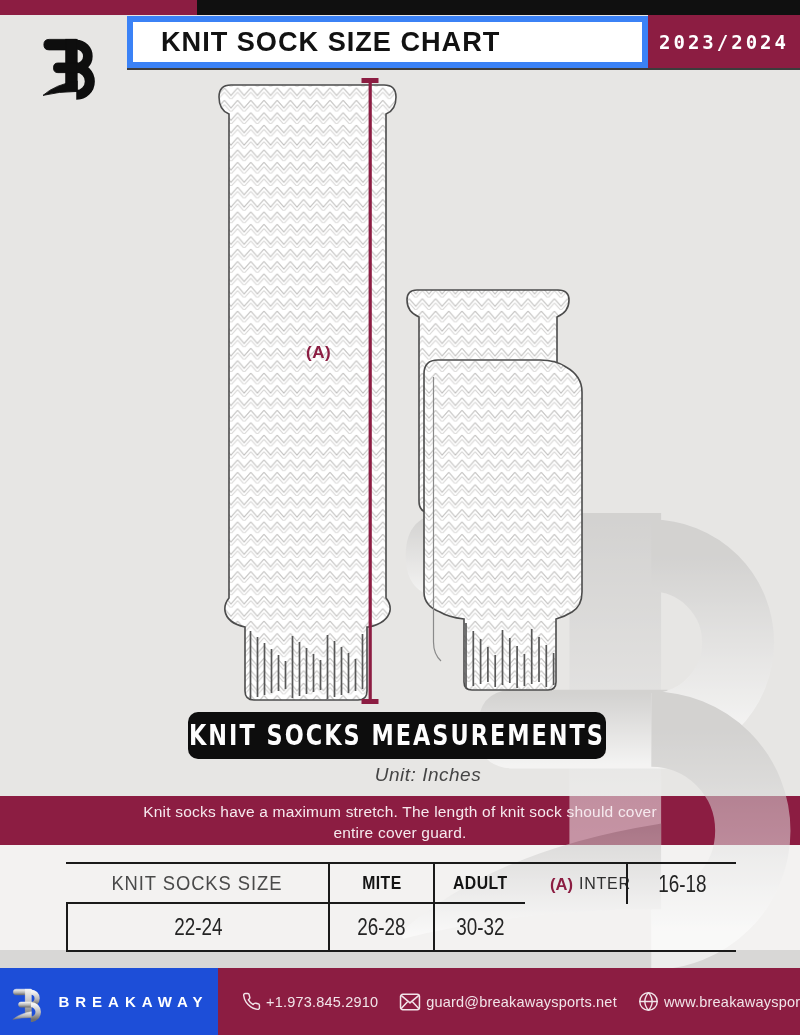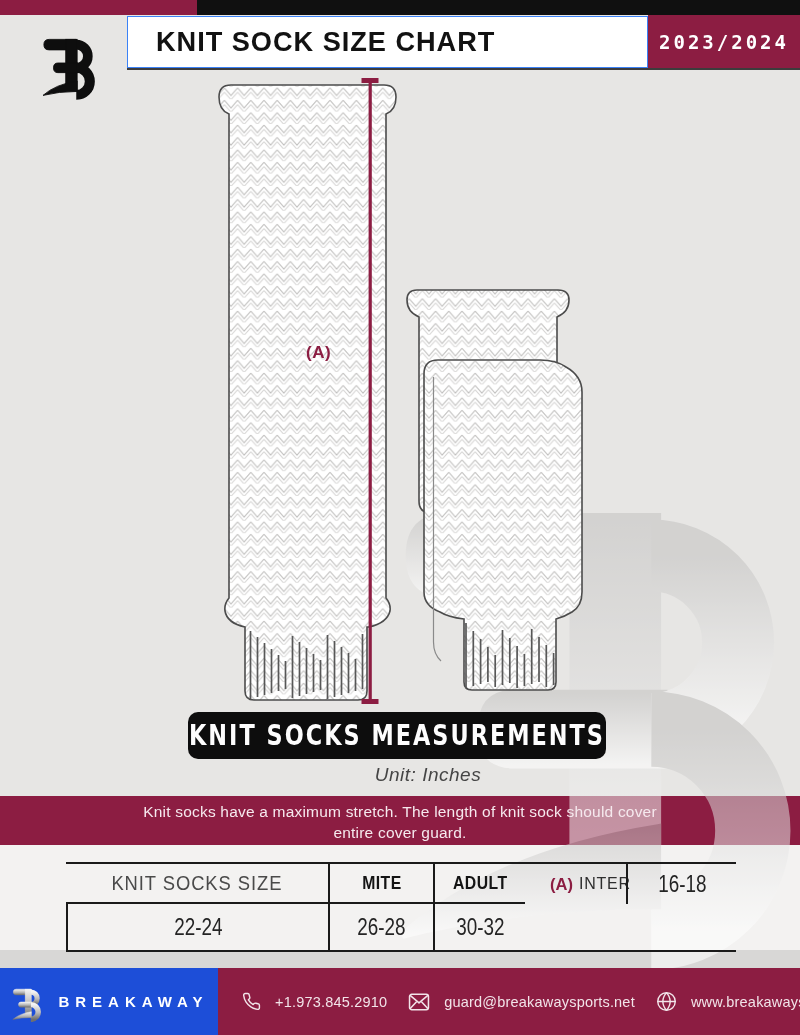--- a/index.html
+++ b/index.html
@@ -19,21 +19,21 @@
   
   .watermark-svg{left:0;top:0;width:800px;height:1035px;z-index:3;pointer-events:none;}
 
   
   .z4{z-index:4;}
   .strip-maroon{left:0;top:0;width:197px;height:15px;background:#8C1D42;}
   .strip-black{left:197px;top:0;width:603px;height:15px;background:#101010;}
   .logo-header{left:36px;top:26px;width:70px;height:74px;}
   .title-box{
     left:127px;top:16px;width:521px;height:52px;background:#ffffff;
-    border:1px solid #3b82f6;box-sizing:border-box;
+    border:6px solid #3b82f6;box-sizing:border-box;
     display:flex;align-items:center;padding-left:28px;
   }
   .title-text{
     font-size:28px;font-weight:bold;color:#121212;letter-spacing:1px;
     transform:scaleX(.97);transform-origin:left center;white-space:nowrap;
   }
   .season-box{
     left:648px;top:15px;width:152px;height:53px;background:#8C1D42;
     display:flex;align-items:center;justify-content:center;
   }
@@ -92,21 +92,21 @@
   .footer-black{
     position:absolute;left:0;top:0;width:218px;height:67px;background:#1d4ed8;
     display:flex;align-items:center;justify-content:center;gap:11px;
   }
   .footer-logo{width:38px;height:40px;flex:0 0 auto;}
   .brand-text{color:#ffffff;font-size:15px;font-weight:bold;letter-spacing:6px;white-space:nowrap;}
   .contacts{
     position:absolute;left:218px;top:0;right:0;height:67px;
     display:flex;align-items:center;padding-left:24px;gap:21px;color:#f2e4e9;
   }
-  .contact-item{display:flex;align-items:center;gap:14px;white-space:nowrap;}
+  .contact-item{display:flex;align-items:center;gap:5px;white-space:nowrap;}
   .contact-item svg{display:block;}
   .contact-text{font-size:14.5px;letter-spacing:.2px;color:#f2e4e9;}
 </style>
 </head>
 <body>
 
 <div class="abs notice-band"></div>
 <div class="abs section-light"></div>
 <div class="abs gray-strip"></div>
 

